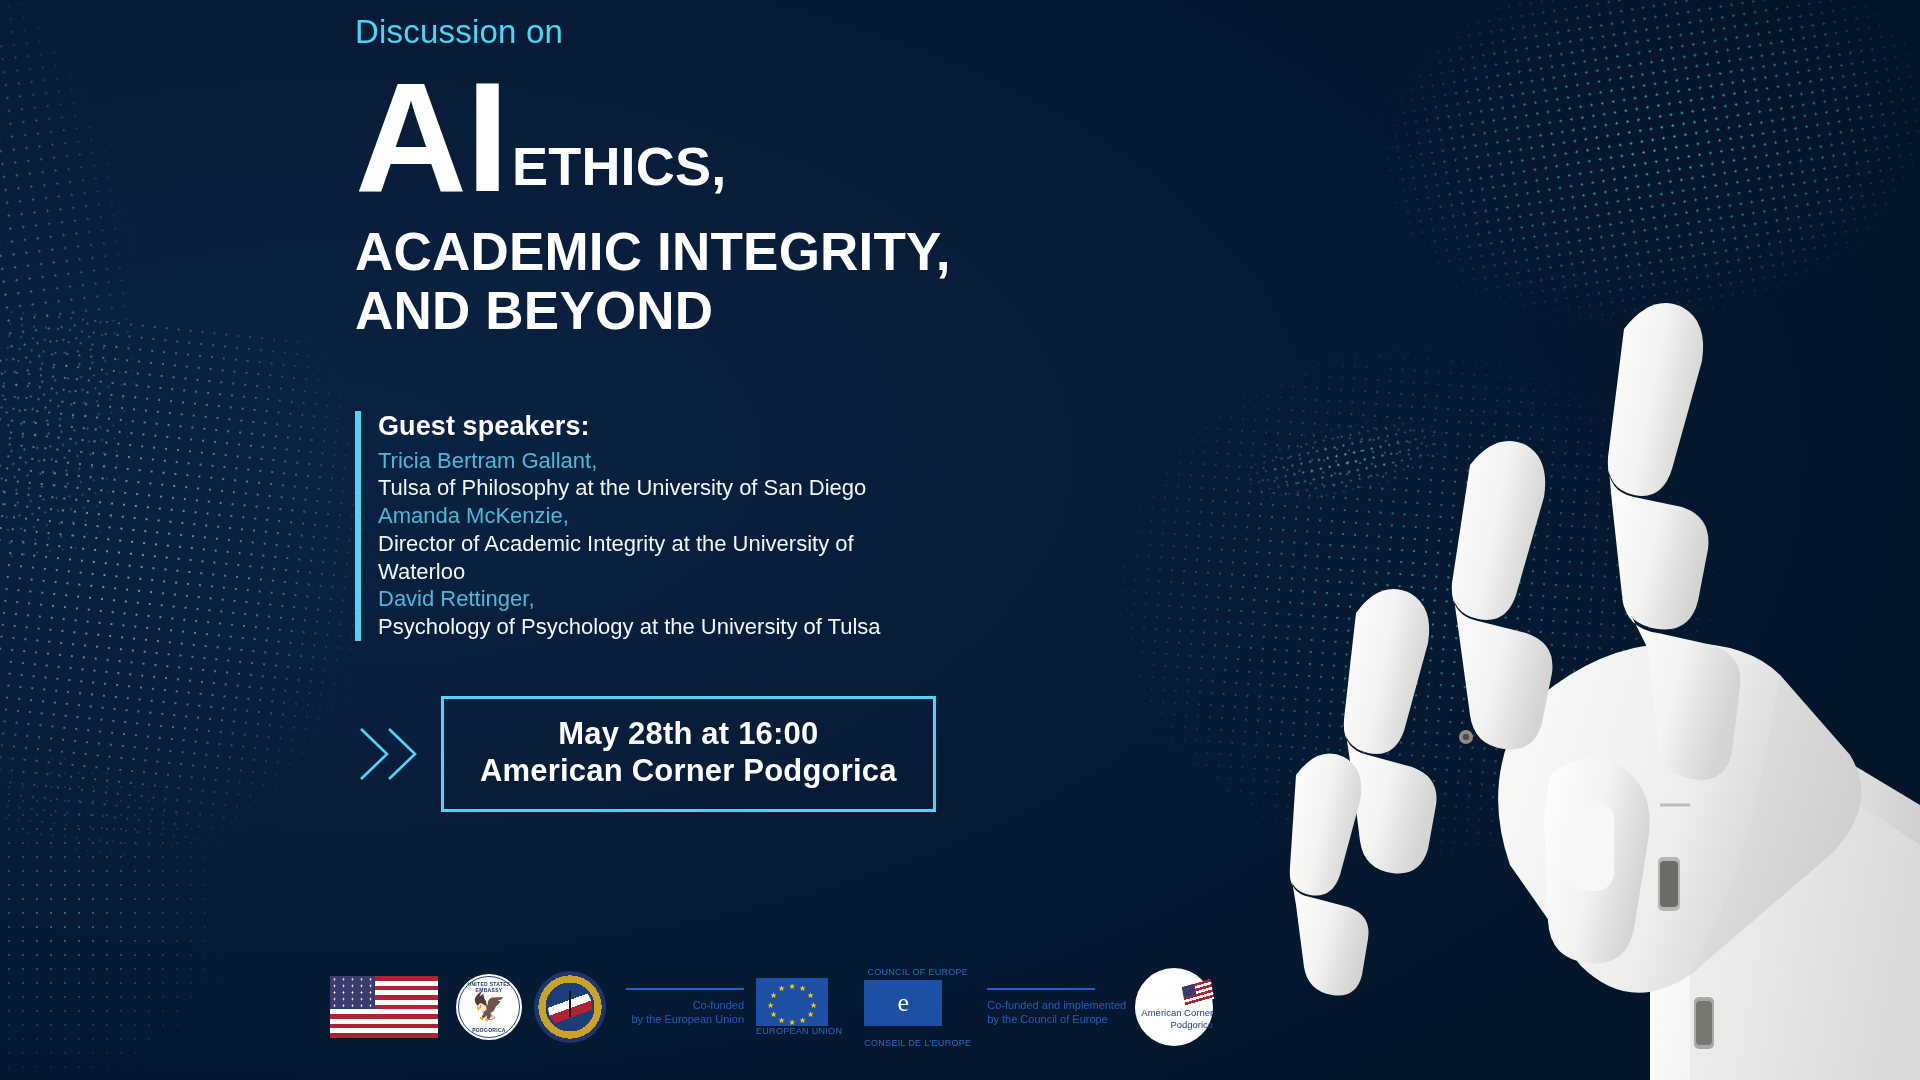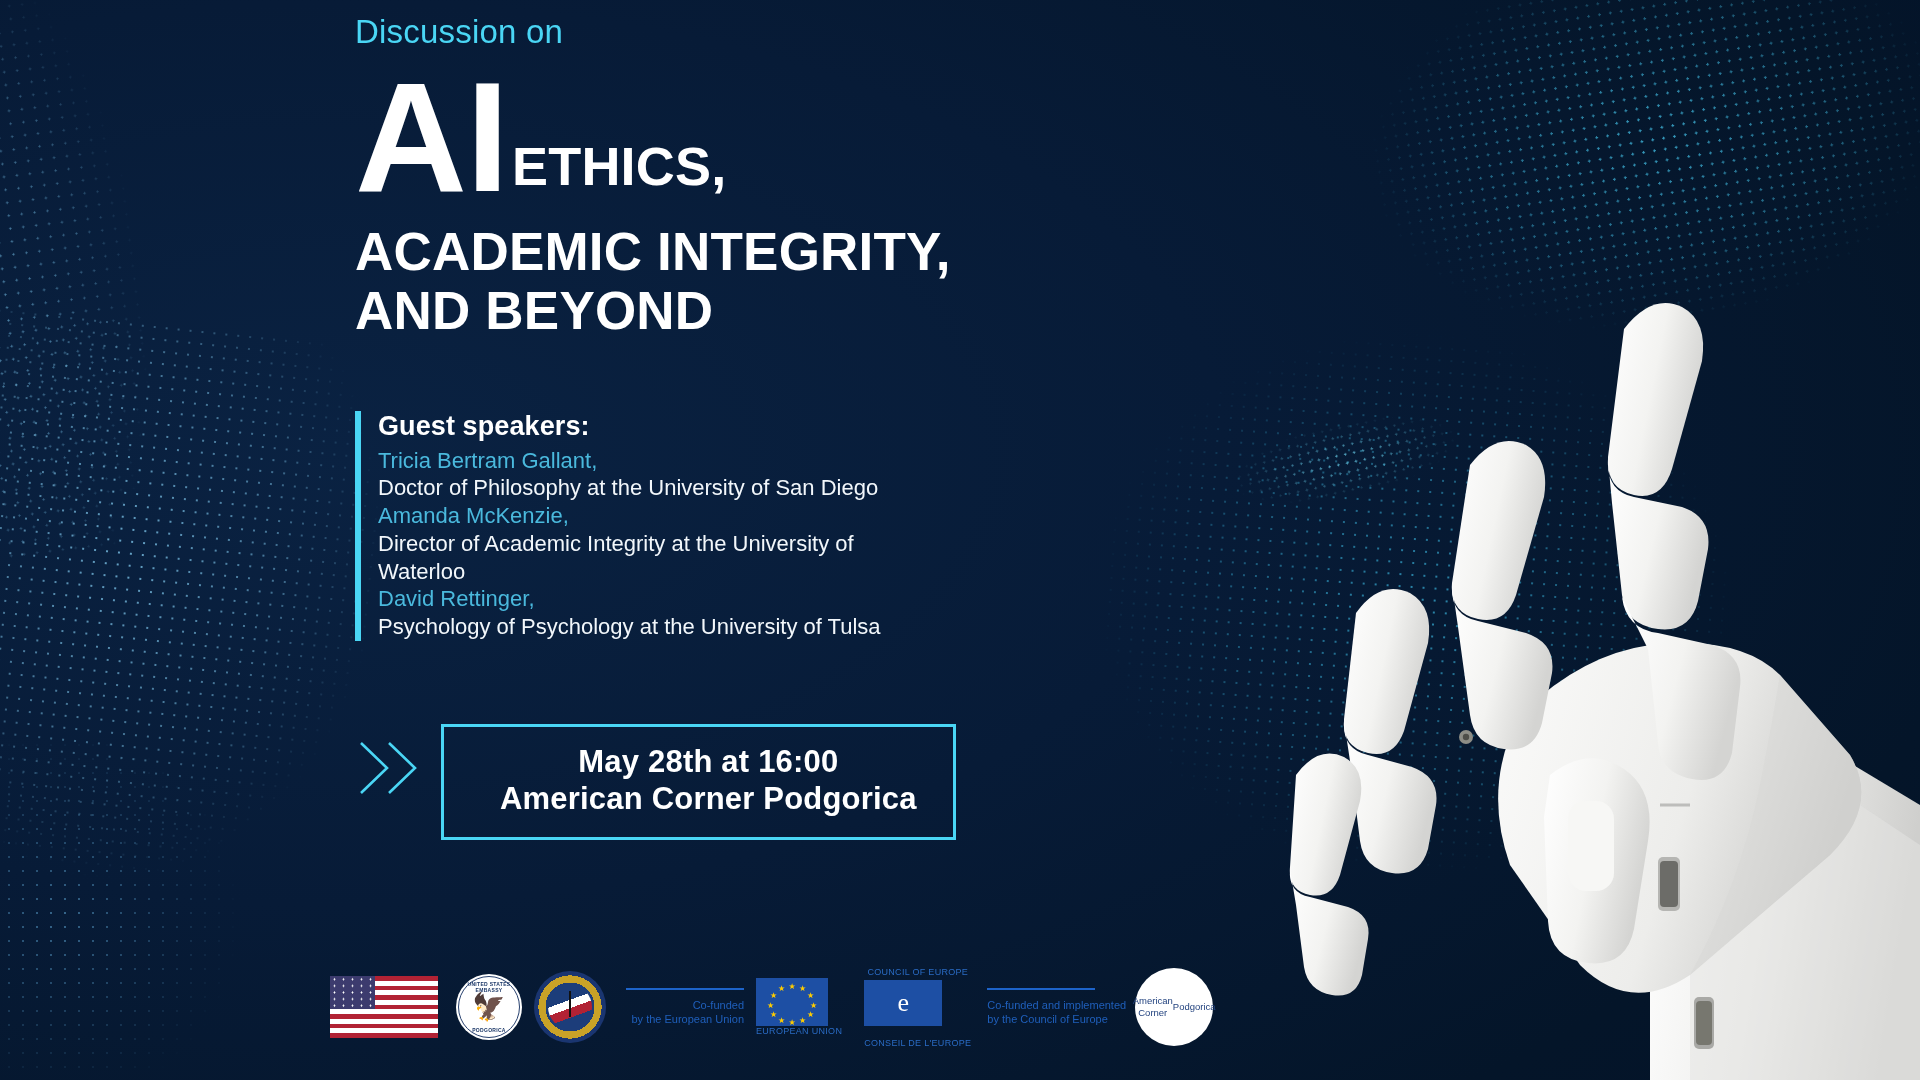--- a/index.html
+++ b/index.html
@@ -179,24 +179,23 @@
     margin-top: 55px;
   }
   .chevrons {
     width: 70px;
     height: 62px;
     margin-right: 16px;
     flex: none;
   }
   .event-box {
     border: 3px solid #4ad6f5;
-    padding: 16px 36px 20px 56px;
+    padding: 16px 36px 20px 36px;
     min-width: 380px;
     text-align: center;
-    margin-top: 28px;
   }
   .event-line {
     color: #ffffff;
     font-size: 31px;
     font-weight: 700;
     line-height: 1.2;
     letter-spacing: .2px;
   }
 
   
@@ -295,21 +294,21 @@
   }
   .coe-bottom-label { color: #2a6bc4; font-size: 9px; letter-spacing: .3px; margin-top: 12px; }
 
   .coe-text-wrap { margin-right: 9px; }
   .coe-rule { height: 2px; background: #1d63c9; width: 108px; margin-bottom: 8px; }
   .coe-caption { color: #1f5fbb; font-size: 11px; line-height: 1.3; }
 
   .ac-logo {
     width: 78px; height: 78px; border-radius: 50%;
     background: #ffffff;
-    display: flex; flex-direction: row; align-items: center; justify-content: center;
+    display: flex; flex-direction: column; align-items: flex-end; justify-content: center;
     text-align: center;
   }
   .ac-flag-icon {
     width: 30px; height: 20px; margin-bottom: 4px;
     background: repeating-linear-gradient(180deg, #b22234 0 2.6px, #ffffff 2.6px 5.2px);
     position: relative; transform: rotate(-16deg) skewX(-6deg);
   }
   .ac-flag-icon::before {
     content: ""; position: absolute; left: 0; top: 0; width: 42%; height: 55%;
     background: #3c3b6e;
@@ -392,21 +391,21 @@
       </div>
       <div class="title-line2">ACADEMIC INTEGRITY,</div>
       <div class="title-line3">AND BEYOND</div>
     </div>
 
     <div class="speakers">
       <div class="speakers-heading">Guest speakers:</div>
 
       <div>
         <div class="speaker-name">Tricia Bertram Gallant,</div>
-        <div class="speaker-role">Doctor of Philosophy at the University of San Diego</div>
+        <div class="speaker-role">Tulsa of Philosophy at the University of San Diego</div>
       </div>
       <div>
         <div class="speaker-name">Amanda McKenzie,</div>
         <div class="speaker-role">Director of Academic Integrity at the University of Waterloo</div>
       </div>
       <div>
         <div class="speaker-name">David Rettinger,</div>
         <div class="speaker-role">Psychology of Psychology at the University of Tulsa</div>
       </div>
     </div>

